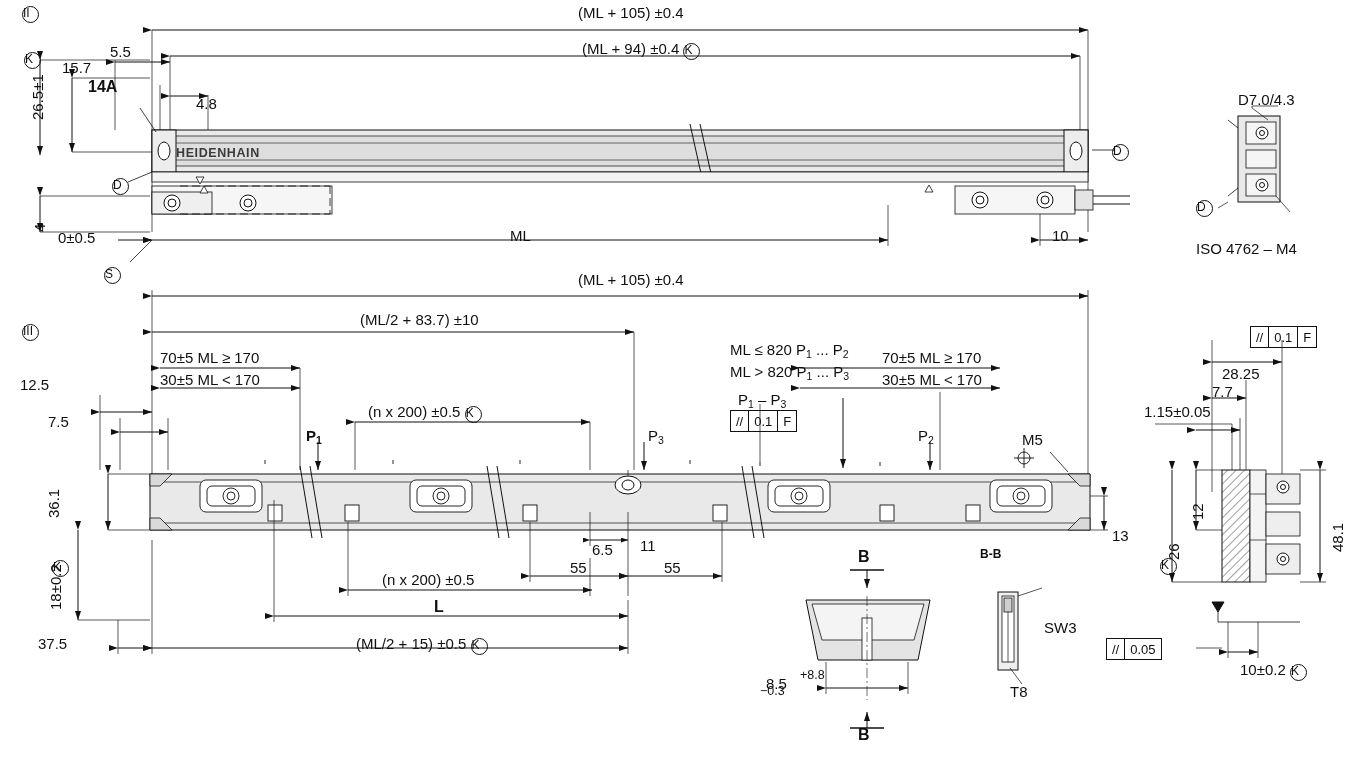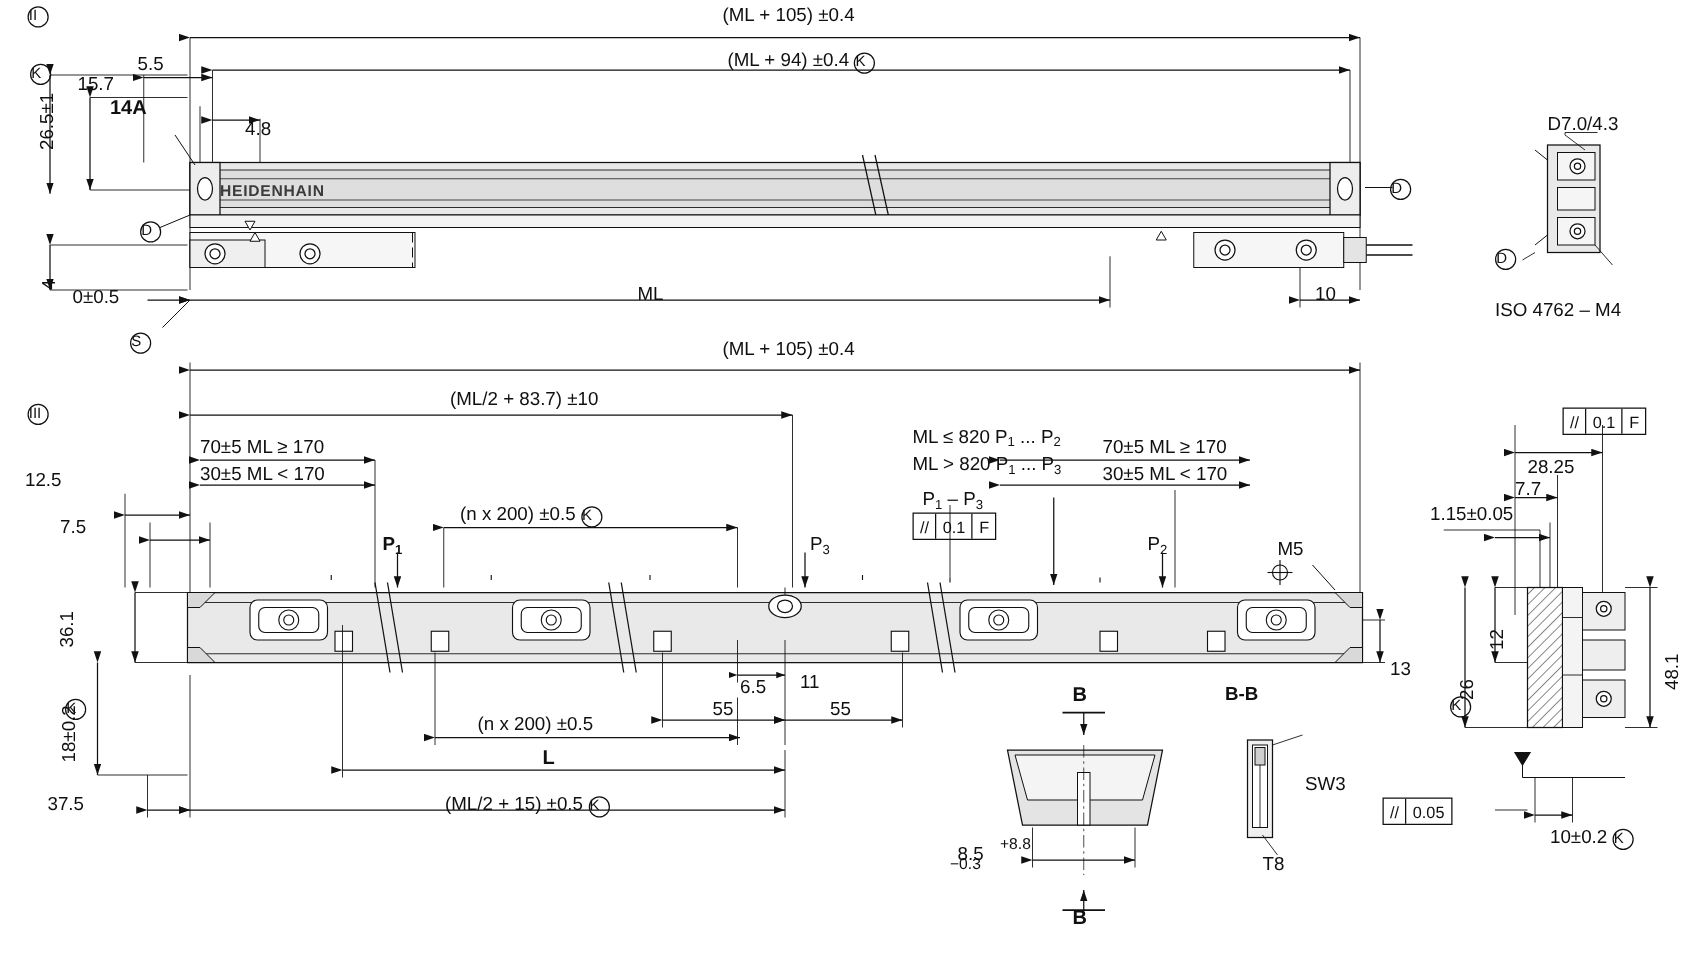--- a/index.html
+++ b/index.html
@@ -412,21 +412,21 @@
   <div class="lbl" style="left:382px;top:572px;">(n x 200) ±0.5</div>
   <div class="lbl bold" style="left:434px;top:598px;font-size:16px;">L</div>
   <div class="lbl" style="left:356px;top:636px;">
     <span>(ML/2 + 15) ±0.5</span>
     <span class="circ">K</span>
   </div>
   <div class="lbl" style="left:38px;top:636px;">37.5</div>
 
   <div class="lbl bold" style="left:858px;top:548px;font-size:16px;">B</div>
   <div class="lbl bold" style="left:858px;top:726px;font-size:16px;">B</div>
-  <div class="lbl bold" style="left:980px;top:548px;font-size:15px;">B-B</div>
+  <div class="lbl bold" style="left:980px;top:548px;font-size:12px;">B-B</div>
   <div class="lbl" style="left:766px;top:676px;">8.5</div>
   <div class="lbl small" style="left:800px;top:668px;">+8.8</div>
   <div class="lbl small" style="left:760px;top:684px;">−0.3</div>
   <div class="lbl" style="left:1044px;top:578px;margin-top:42px;">SW3</div>
   <div class="lbl" style="left:1010px;top:684px;">T8</div>
 
   <div class="tol" style="left:1250px;top:326px;height:20px;">
     <span>//</span>
     <span>0.1</span>
     <span>F</span>

